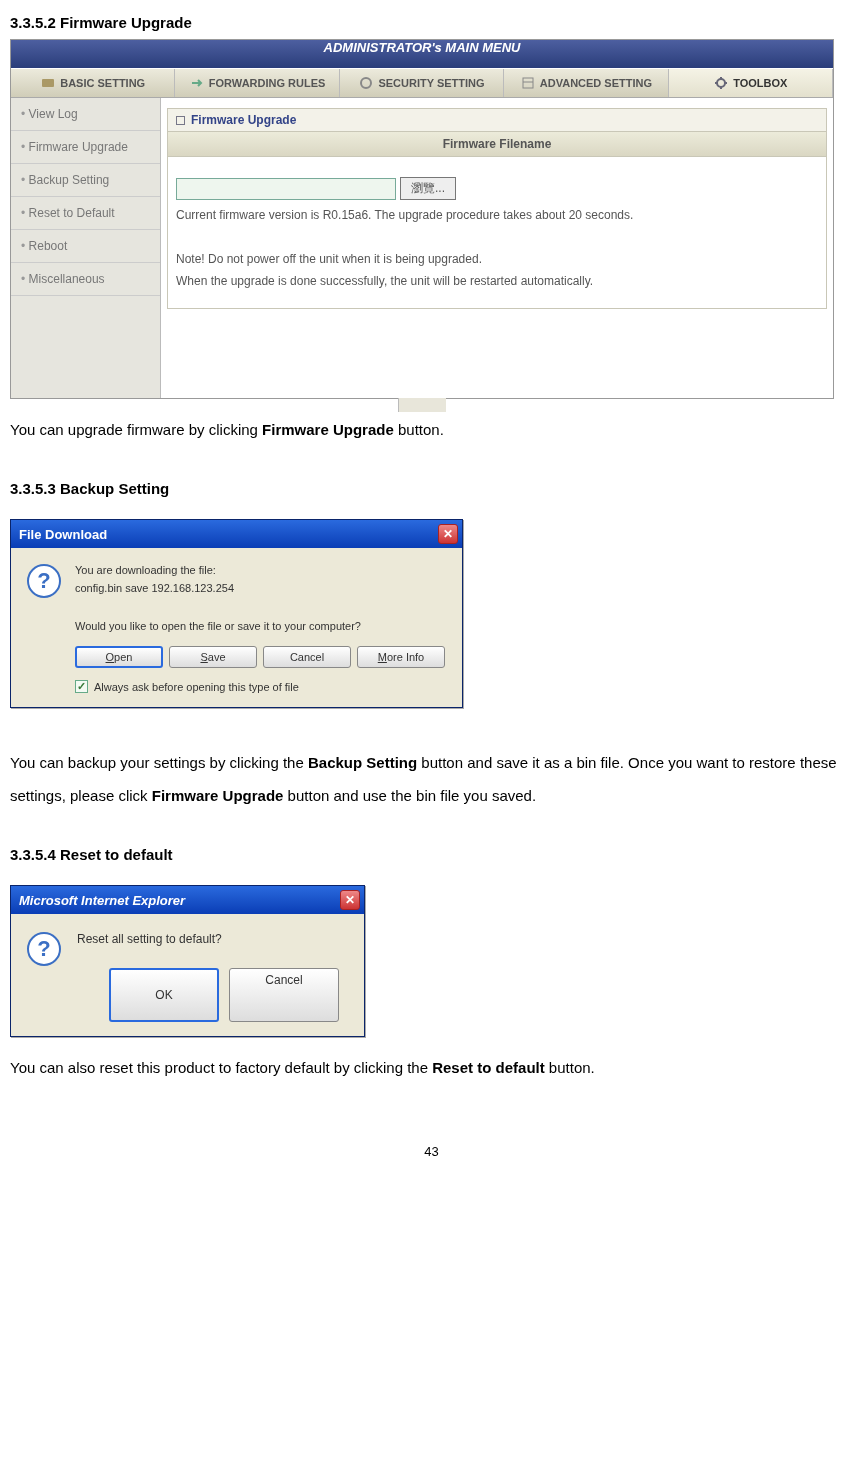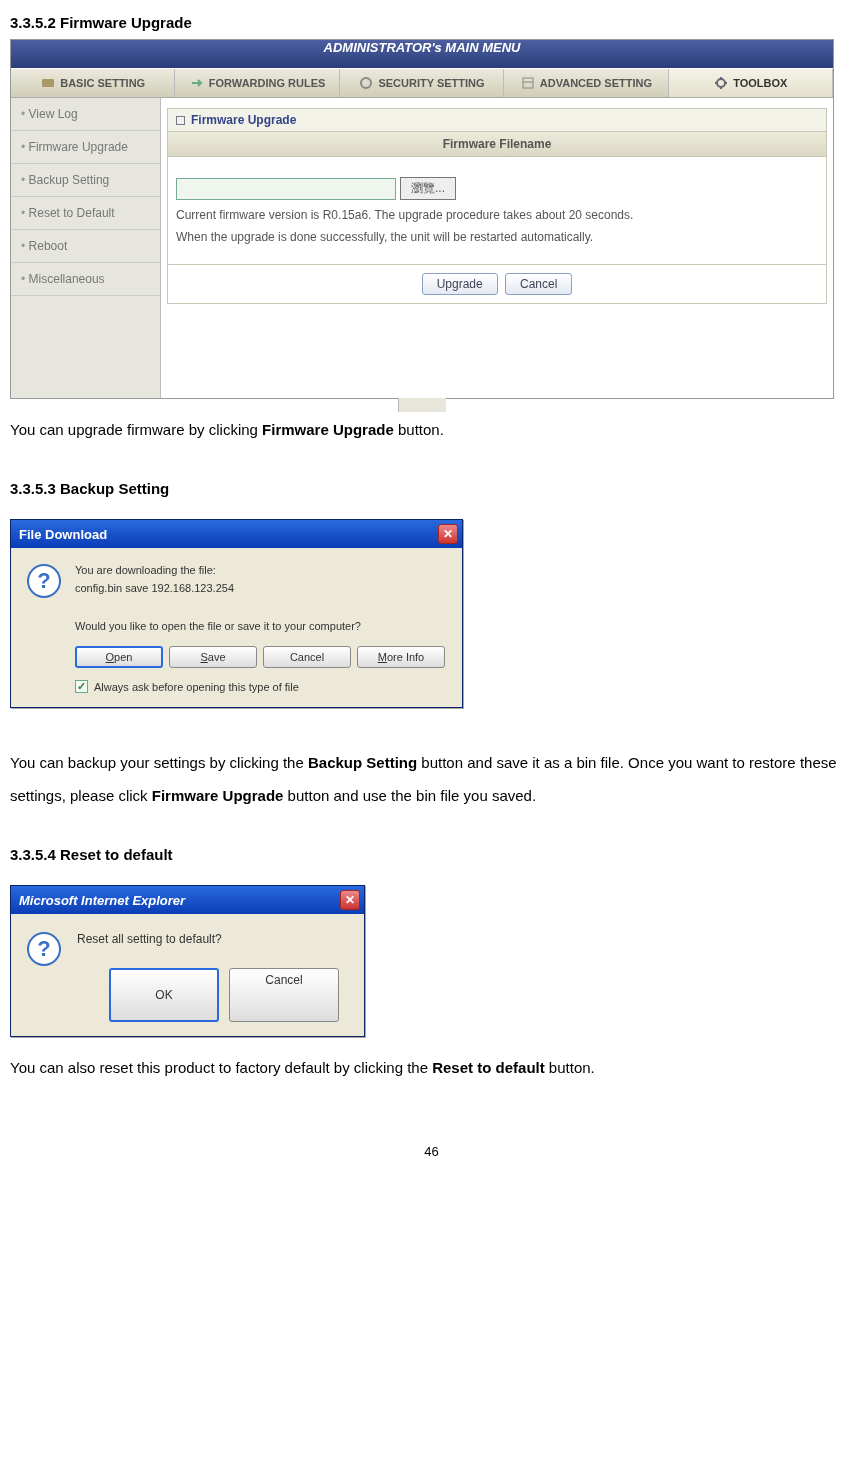--- a/index.html
+++ b/index.html
@@ -165,25 +165,22 @@
       <div class="panel-title">
           <span class="sq"></span>
           <span>Firmware Upgrade</span>
         </div>
       <div class="filename-head">Firmware Filename</div>
       <div class="panel-body">
         <div class="line">
           <span class="fileinput"></span><span class="browse-btn">瀏覽...</span>
         </div>
         <div class="line">Current firmware version is R0.15a6. The upgrade procedure takes about 20 seconds.</div>
+        <div class="line" style="margin-top:30px;">Note! Do not power off the unit when it is being upgraded.</div>
         <div class="line">When the upgrade is done successfully, the unit will be restarted automatically.</div>
-      </div>
-      <div class="panel-actions">
-        <span class="gbtn">Upgrade</span>
-        <span class="gbtn">Cancel</span>
       </div>
     </div>
   </div>
 </div>
 
 <div class="body-text"><span>You can upgrade firmware by clicking </span><b>Firmware Upgrade</b><span> button.</span></div>
 <div class="spacer-sm"></div>
 
 <div class="section-heading">3.3.5.3 Backup Setting</div>
 <div class="spacer-sm"></div>
@@ -232,13 +229,13 @@
       <div class="ie-btnrow">
         <div class="ie-btn primary">OK</div>
         <div class="ie-btn">Cancel</div>
       </div>
     </div>
   </div>
 </div>
 
 <div class="body-text"><span>You can also reset this product to factory default by clicking the </span><b>Reset to default</b><span> button.</span></div>
 
-<div class="page-num">46</div>
+<div class="page-num">43</div>
 
 </body></html>

